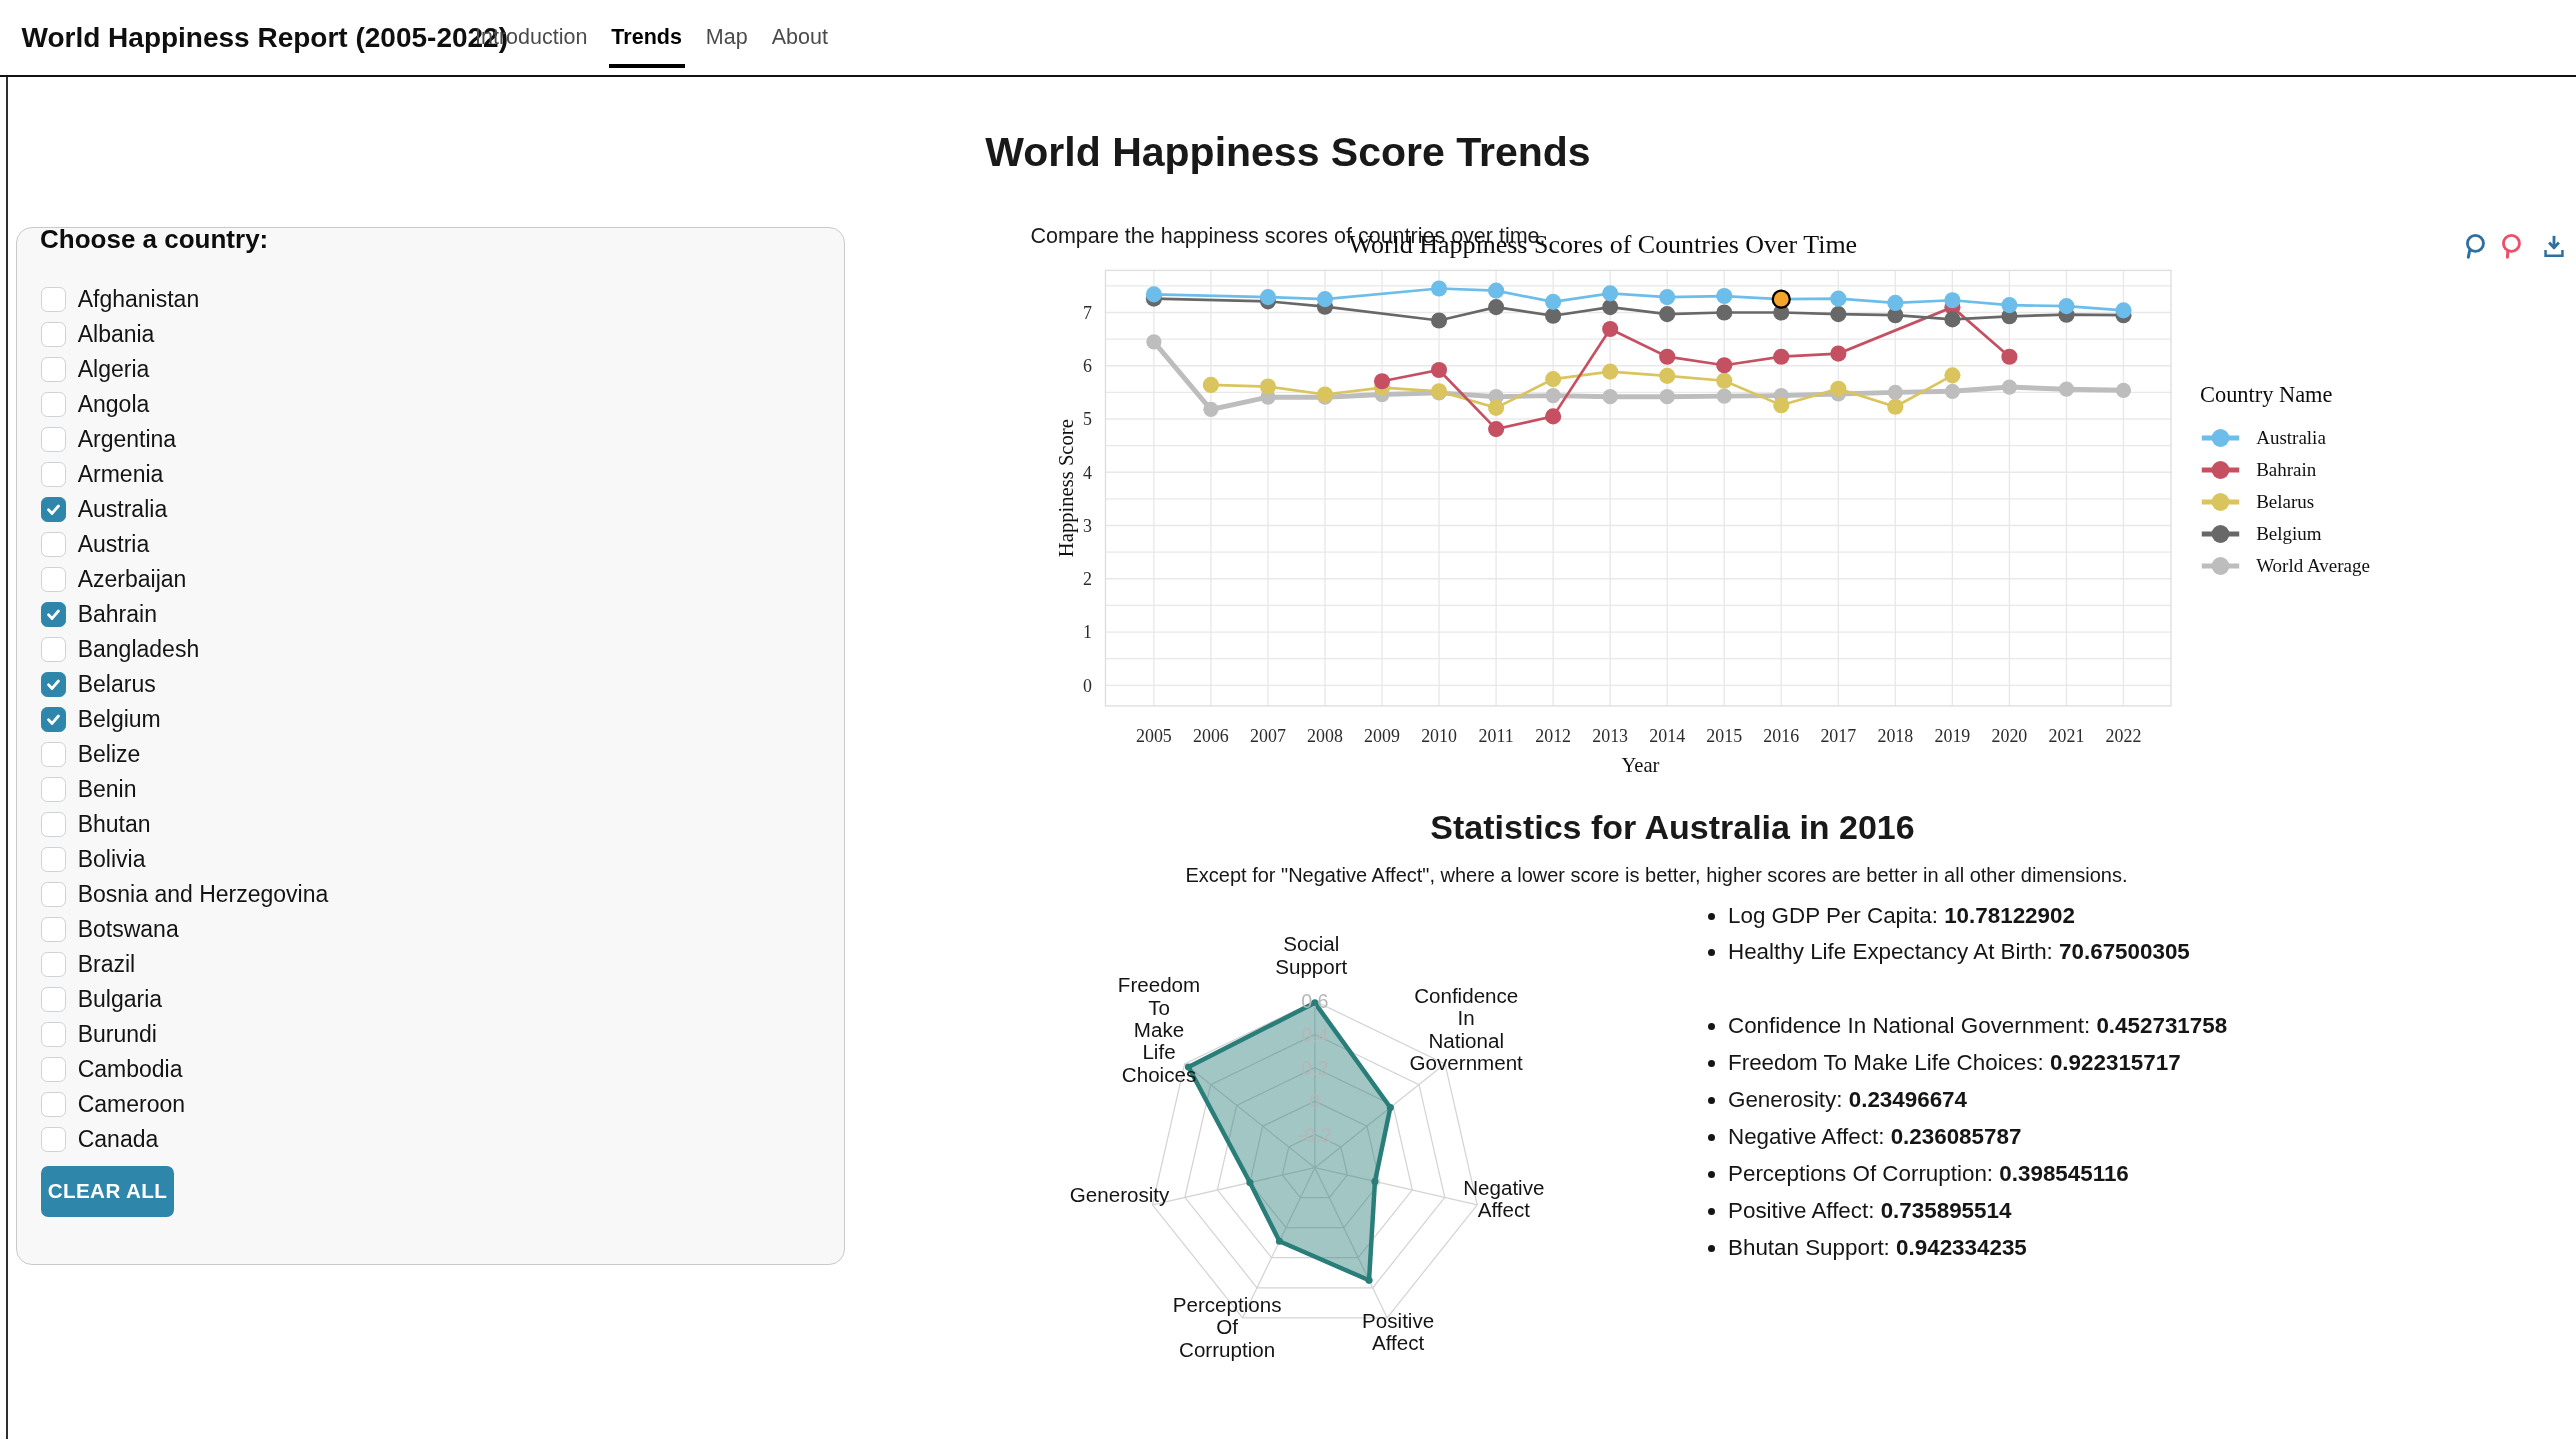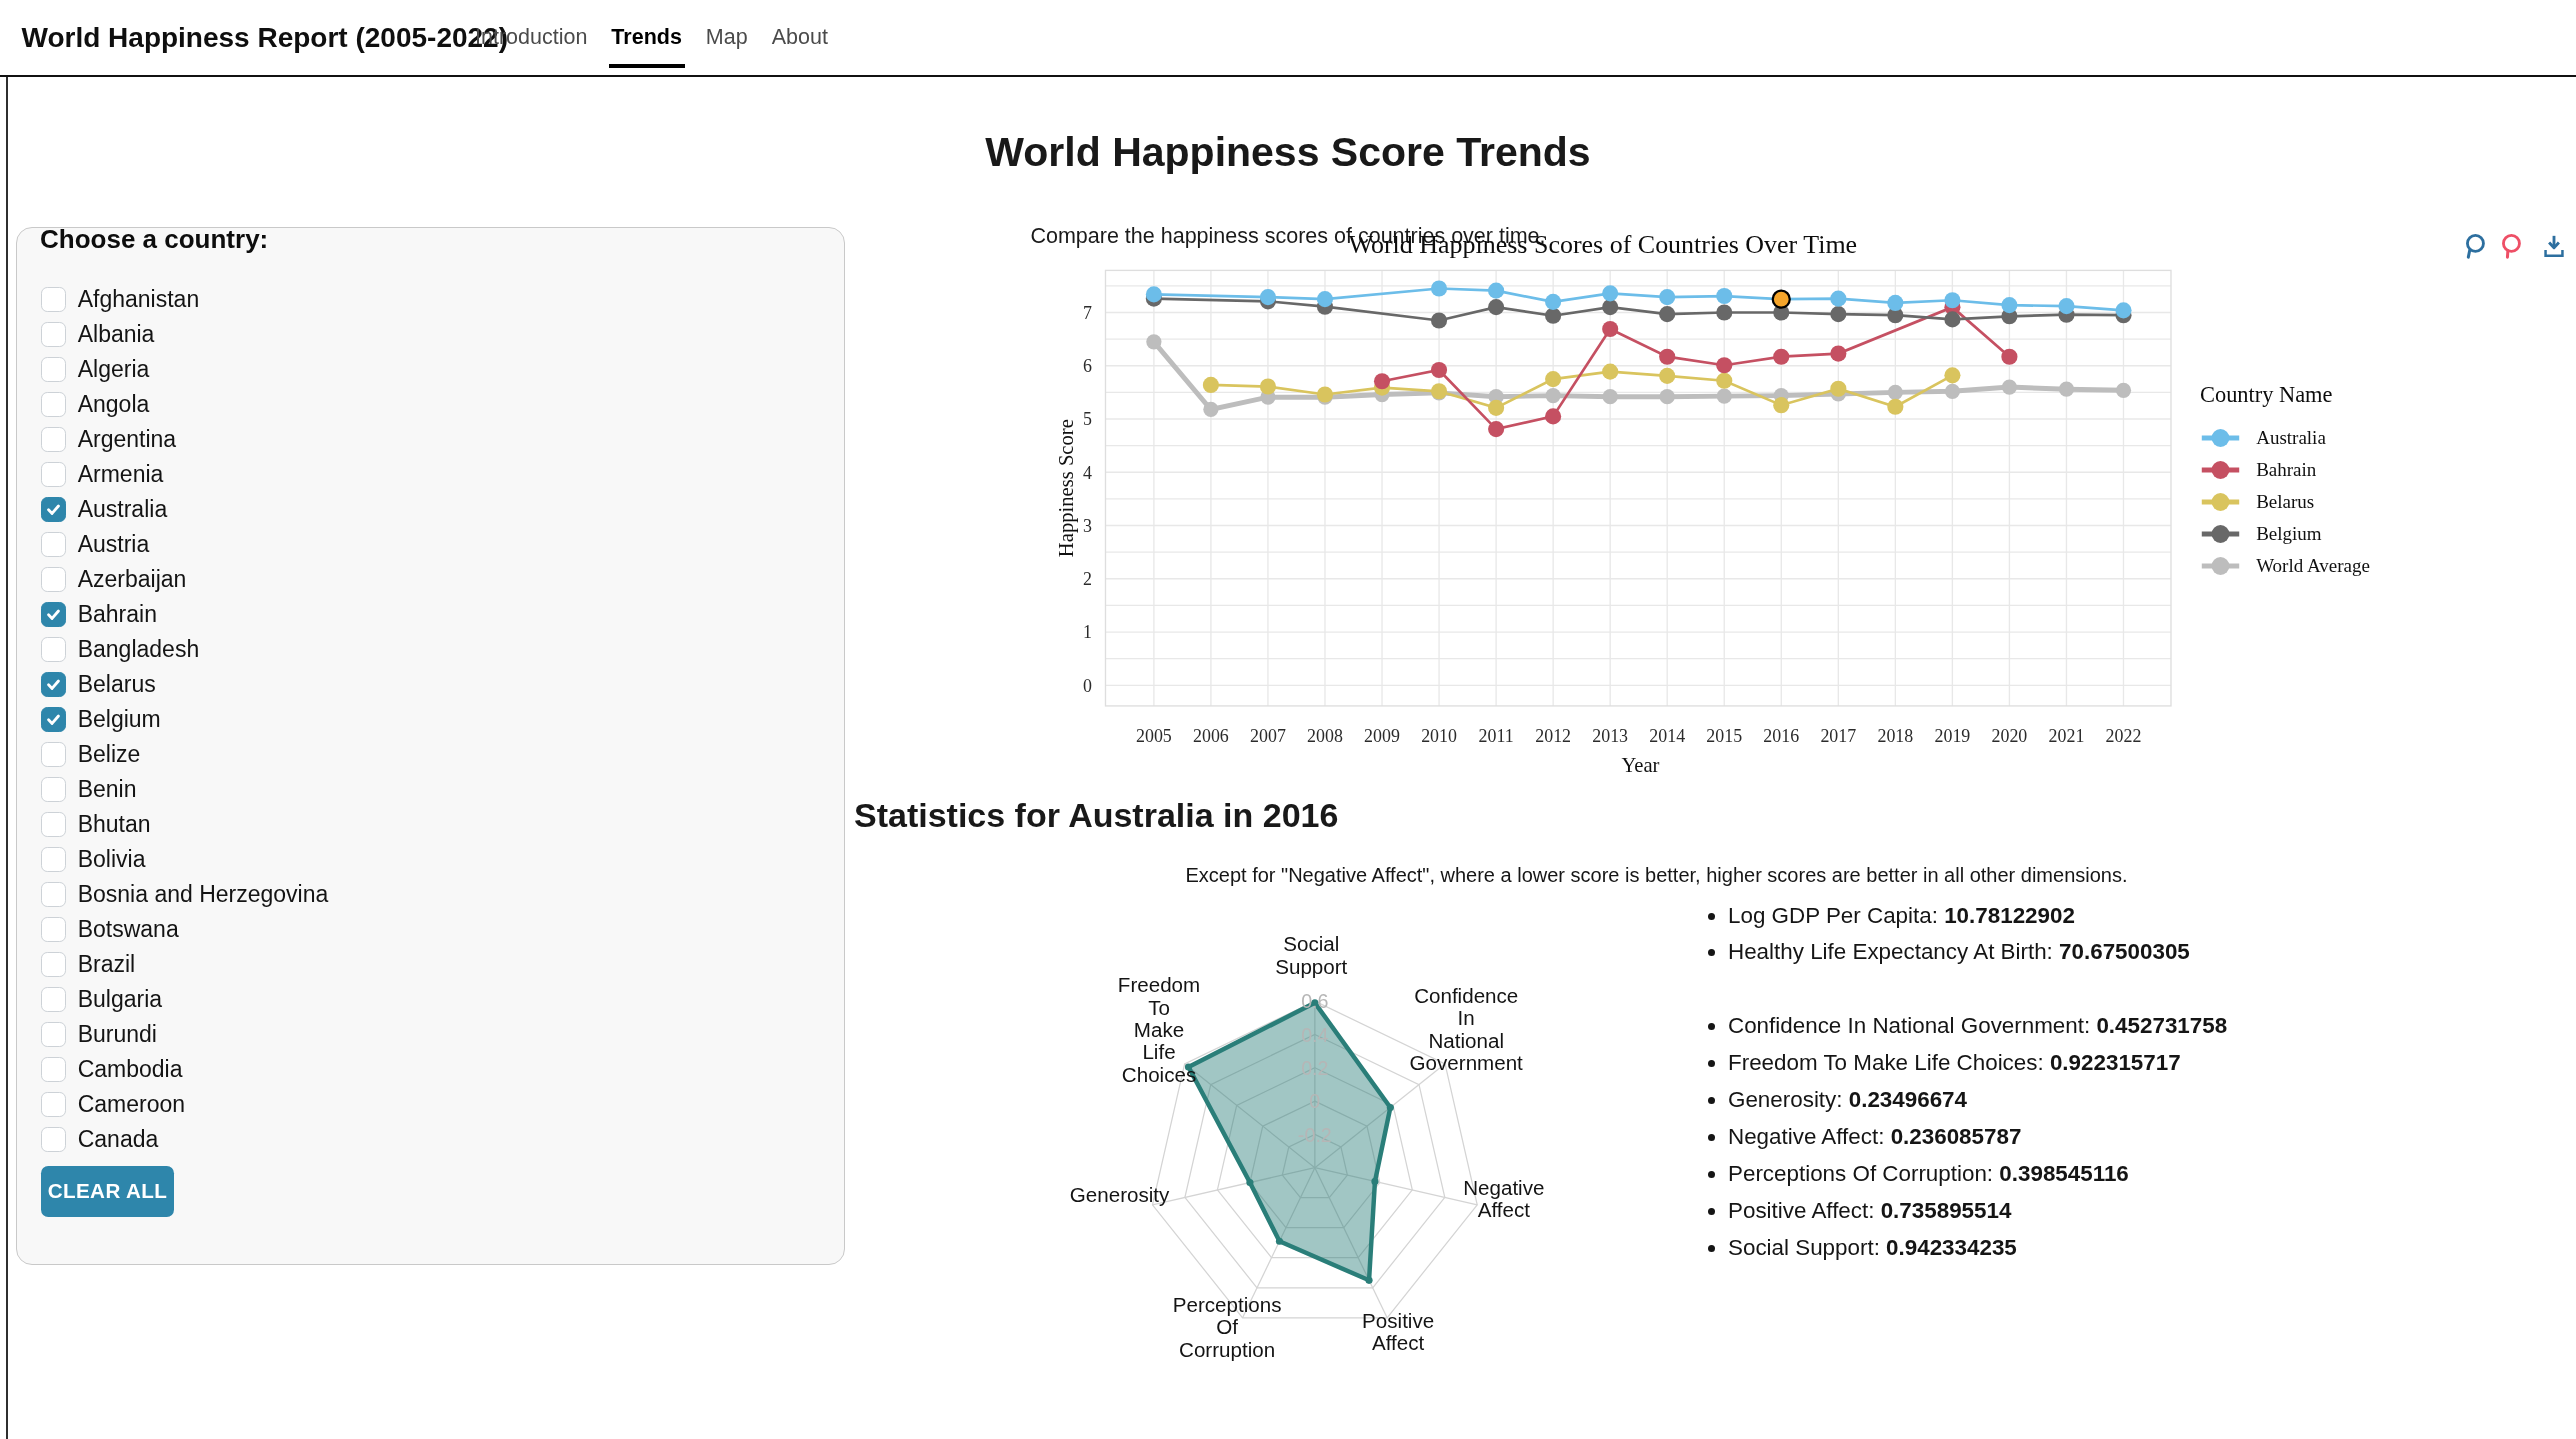--- a/index.html
+++ b/index.html
@@ -47,21 +47,21 @@
   #trend-chart .chart-title{font-size:29px;fill:#0c0c0c;}
   #chart-toolbar{position:absolute;left:2463px;top:233px;display:flex;align-items:center;gap:11.7px;}
   #chart-toolbar .tool{width:24px;height:27px;cursor:pointer;}
   #chart-toolbar .tool svg{width:100%;height:100%;display:block;}
   #dl-tool{margin-left:7.2px;}
   #chart-legend{position:absolute;left:2200px;top:382px;width:376px;font-family:"Liberation Serif",serif;}
   #legend-title{font-size:22.4px;color:#0c0c0c;margin-bottom:14.3px;}
   .legend-item{display:flex;align-items:center;gap:15.2px;height:32px;}
   .legend-label{font-size:19px;color:#111;}
   
-  #stats-heading{position:absolute;left:850px;top:792px;width:1613px;margin:4px;text-align:left;font-size:34px;font-weight:600;color:#191919;}
+  #stats-heading{position:absolute;left:850px;top:792px;width:1613px;margin:16px;text-align:center;font-size:34px;font-weight:600;color:#191919;}
   #stats-note{position:absolute;left:850px;top:864px;width:1613px;text-align:center;font-size:20px;color:#161616;}
   #radar-chart{position:absolute;left:1022px;top:923px;width:609px;height:502px;}
   #radar-chart text{font-family:"Liberation Sans",sans-serif;}
   #radar-chart .radar-label{font-size:23px;fill:#141414;}
   #radar-chart .radar-tick{font-size:22px;fill:#b6b6b6;}
   .stats-list{position:absolute;left:1699px;margin:0;padding-left:29px;font-size:22.4px;color:#151515;width:627px;}
   #stats-list-1{top:898px;}
   #stats-list-1 li{line-height:36px;}
   #stats-list-2{top:1007px;}
   #stats-list-2 li{line-height:37px;}
@@ -459,15 +459,15 @@
     <li><span>Log GDP Per Capita: </span><b>10.78122902</b></li>
     <li><span>Healthy Life Expectancy At Birth: </span><b>70.67500305</b></li>
   </ul>
 <ul id="stats-list-2" class="stats-list">
     <li><span>Confidence In National Government: </span><b>0.452731758</b></li>
     <li><span>Freedom To Make Life Choices: </span><b>0.922315717</b></li>
     <li><span>Generosity: </span><b>0.23496674</b></li>
     <li><span>Negative Affect: </span><b>0.236085787</b></li>
     <li><span>Perceptions Of Corruption: </span><b>0.398545116</b></li>
     <li><span>Positive Affect: </span><b>0.735895514</b></li>
-    <li><span>Social Support: </span><b>0.942334235</b></li>
+    <li><span>Bhutan Support: </span><b>0.942334235</b></li>
   </ul>
 
 
 </body></html>

